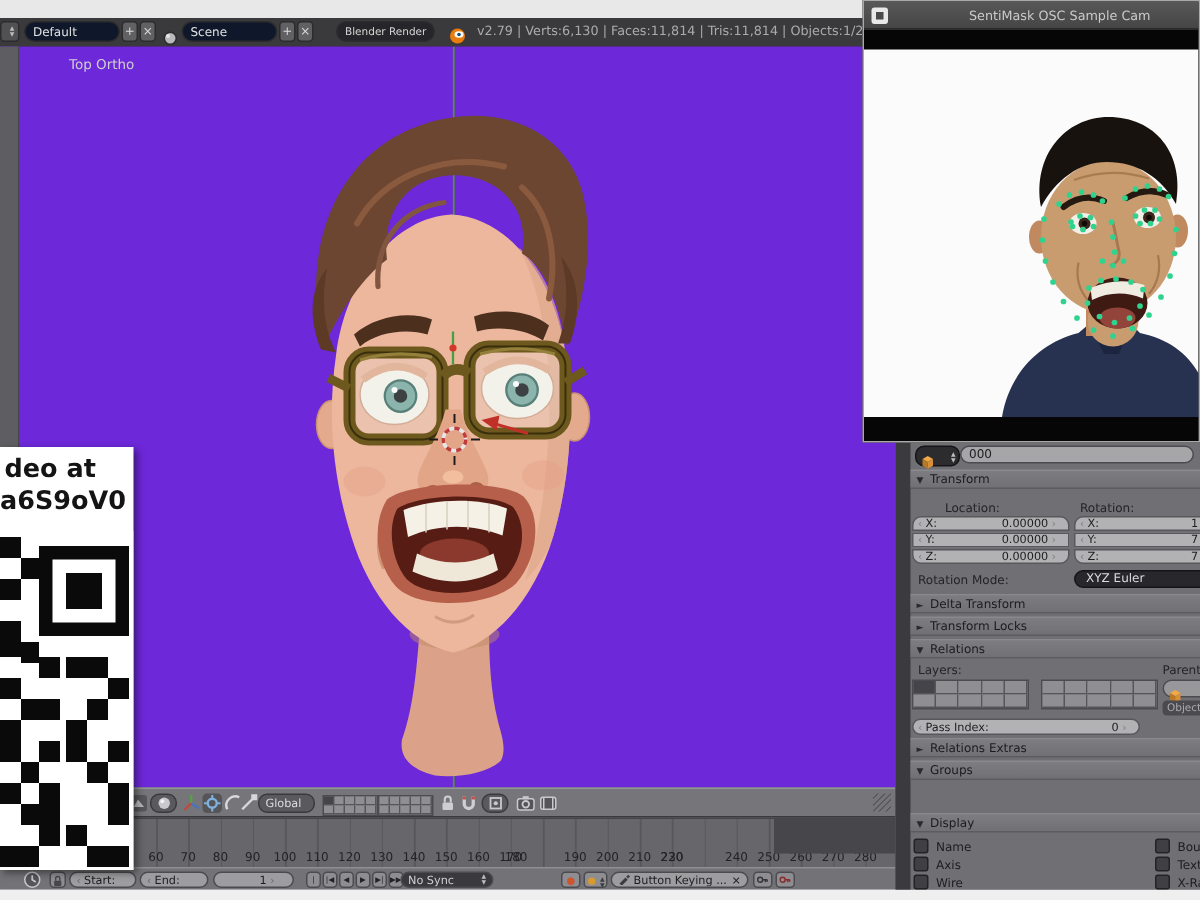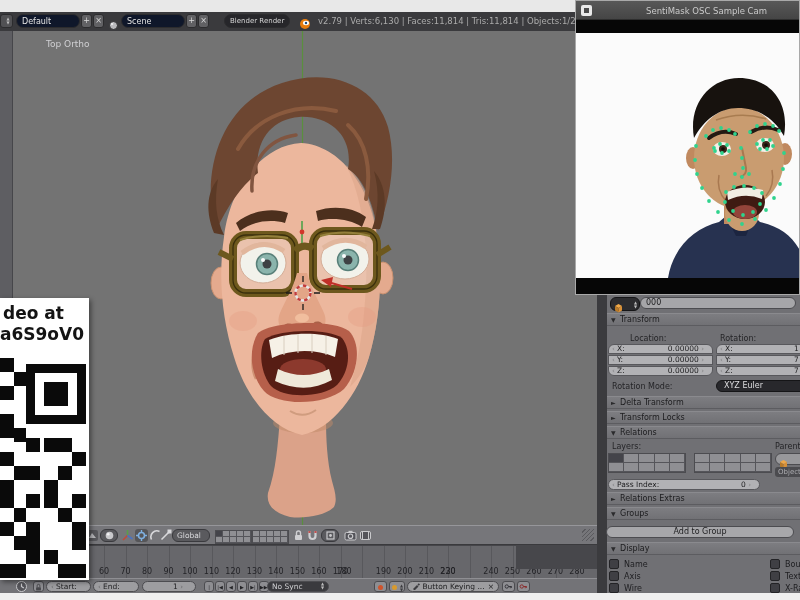--- a/index.html
+++ b/index.html
@@ -12,21 +12,21 @@
   #info-bar{left:0;top:12px;width:800px;height:19px;background:#3a3a3d;border-bottom:1px solid #252528;}
   .pill{position:absolute;height:14px;background:#0f172a;border:1px solid #2c2c2e;border-radius:7px;
     font-size:8px;color:#e2e2e2;line-height:13px;padding:0 5px;white-space:nowrap;overflow:hidden;box-sizing:border-box;}
   .sqbtn{position:absolute;width:11px;height:14px;background:#616164;border:1px solid #2c2c2e;border-radius:3px;
     font-size:8px;color:#d9d9d9;text-align:center;line-height:12px;box-sizing:border-box;}
   .darkpill{background:#26262a;color:#d6d6d6;}
   #stats{position:absolute;left:318px;top:4px;font-size:8.5px;color:#ababab;white-space:nowrap;}
   .updn{display:inline-flex;flex-direction:column;justify-content:center;margin-left:3px;vertical-align:middle;}
   .updn i{font-style:normal;font-size:4px;line-height:3.5px;color:#bdbdbd;}
   
-  #viewport{left:0;top:31px;width:600px;height:494px;background:#737373;text-decoration:underline;}
+  #viewport{left:0;top:31px;width:600px;height:494px;background:#6d28d9;text-decoration:underline;}
   #toolshelf-strip{left:0;top:0;width:12px;height:494px;background:#5e5e62;border-right:1px solid #46464a;}
   #view-label{left:46px;top:8px;font-size:9px;color:#cfcfd2;}
   
   #vp-header{left:0;top:525px;width:597px;height:20px;background:#76767a;
     border-top:1px solid #96969a;border-bottom:1px solid #3a3a3d;box-sizing:border-box;}
   .hicon{position:absolute;top:3px;width:13px;height:13px;}
   .hicon svg{width:13px;height:13px;display:block;}
   .pressed{background:rgba(0,0,0,.28);border-radius:3px;}
   .vpill{position:absolute;top:3px;height:13px;background:#5a5a5e;border:1px solid #3a3a3e;border-radius:6px;
     font-size:7.5px;color:#dcdcdf;line-height:11px;padding:0 4px;box-sizing:border-box;white-space:nowrap;}
@@ -465,21 +465,20 @@
           <path d="M1 3 V7.5 L4.5 9.5 V5 Z" fill="#b97a28"></path>
           <path d="M8 3 V7.5 L4.5 9.5 V5 Z" fill="#d89038"></path>
         </svg></div>
     <div class="abs" style="left:178px;top:172px;width:27px;height:10px;background:#4b4b4f;border-radius:3px;font-size:7px;color:#ababaf;line-height:10px;padding-left:3px;box-sizing:border-box;overflow:hidden;">Object</div>
     <div class="nfield rall" style="left:11px;top:184px;width:152px;height:11px;line-height:9px;">
       <span class="nav">‹ </span><span>Pass Index:</span>
       <span class="val"><span>0</span> <span class="nav">›</span></span></div>
 
     <div class="phead" style="top:197px;"><span class="arr">►</span><span>Relations Extras</span></div>
     <div class="phead" style="top:212px;"><span class="arr">▼</span><span>Groups</span></div>
-    <div class="btn" style="left:9px;top:231px;width:188px;height:12px;line-height:10px;">Add to Group</div>
     <div class="phead" style="top:247px;"><span class="arr">▼</span><span>Display</span></div>
     <div class="abs" style="left:12px;top:263px;">
         <div class="cbrow">
           <span class="cb"></span>
           <span class="cblabel">Name</span>
         </div>
         <div class="cbrow">
           <span class="cb"></span>
           <span class="cblabel">Axis</span>
         </div>

